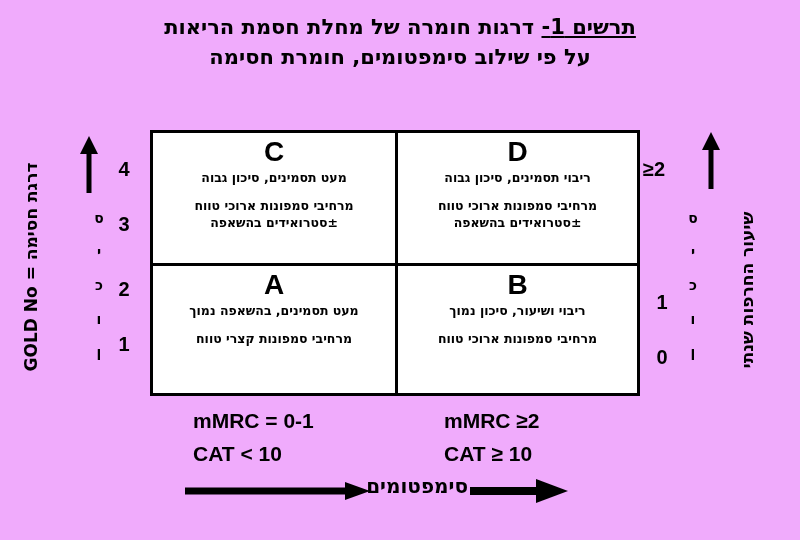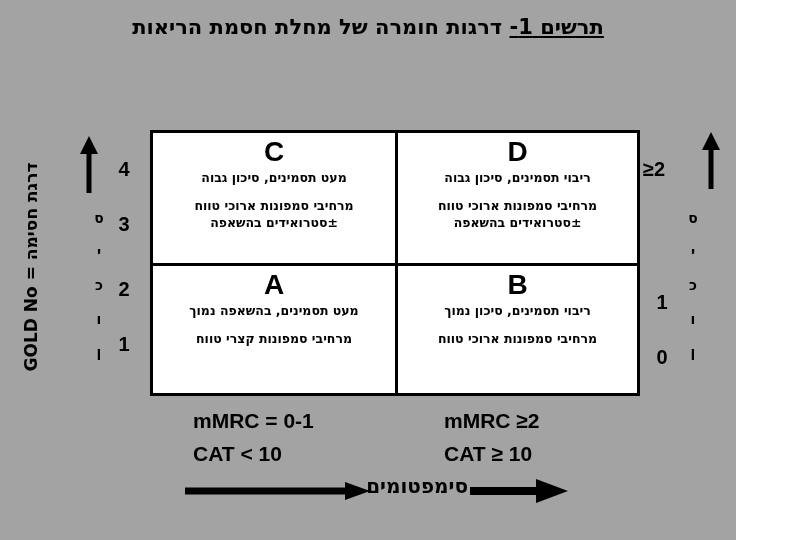--- a/index.html
+++ b/index.html
@@ -2,21 +2,21 @@
 <html><head>
 <meta charset="utf-8">
 <style>
   * { margin:0; padding:0; box-sizing:border-box; }
   html,body { background:#fff; }
   body {
     width:800px; height:540px;
     font-family:"DejaVu Sans","Liberation Sans",sans-serif;
     color:#000;
   }
-  .page { position:relative; width:736px; height:540px; background:#a3a3a3; overflow:hidden; }
+  .page { position:relative; width:800px; height:540px; background:#f0abfc; overflow:hidden; }
 
   .title {
     position:absolute; top:12px; left:0; width:100%;
     text-align:center; direction:rtl;
     font-weight:bold; font-size:21px; line-height:1.45;
   }
   .title .u { text-decoration:underline; }
 
   .grid {
     position:absolute; left:150px; top:130px; width:490px; height:266px;
@@ -72,20 +72,21 @@
 </head>
 <body>
 
 <div class="page">
 
   <div class="title">
     <div>
       <span class="u">תרשים 1-</span>
       <span>דרגות חומרה של מחלת חסמת הריאות</span>
     </div>
+    <div>על פי שילוב סימפטומים, חומרת חסימה</div>
   </div>
 
   <div class="vlabel vlabel-left">GOLD No = דרגת חסימה</div>
 
   <svg class="arrow-up arrow-up-left" width="22" height="58" viewBox="0 0 22 58">
     <line x1="11" y1="57" x2="11" y2="15" stroke="#000" stroke-width="5"></line>
     <polygon points="11,0 2,18 20,18" fill="#000"></polygon>
   </svg>
 
   <div class="riskcol" style="left:90px; top:210px;">
@@ -140,21 +141,21 @@
 
     <div class="cell">
       <div class="qletter">A</div>
       <div class="qline">מעט תסמינים, בהשאפה נמוך</div>
       <div class="qgap"></div>
       <div class="qline">מרחיבי סמפונות קצרי טווח</div>
     </div>
 
     <div class="cell">
       <div class="qletter">B</div>
-      <div class="qline">ריבוי תסמינים, סיכון נמוך</div>
+      <div class="qline">ריבוי ושיעור, סיכון נמוך</div>
       <div class="qgap"></div>
       <div class="qline">מרחיבי סמפונות ארוכי טווח</div>
     </div>
 
   </div>
 
   <div class="criteria criteria-left">
     <div>mMRC = 0-1</div>
     <div>CAT &lt; 10</div>
   </div>

